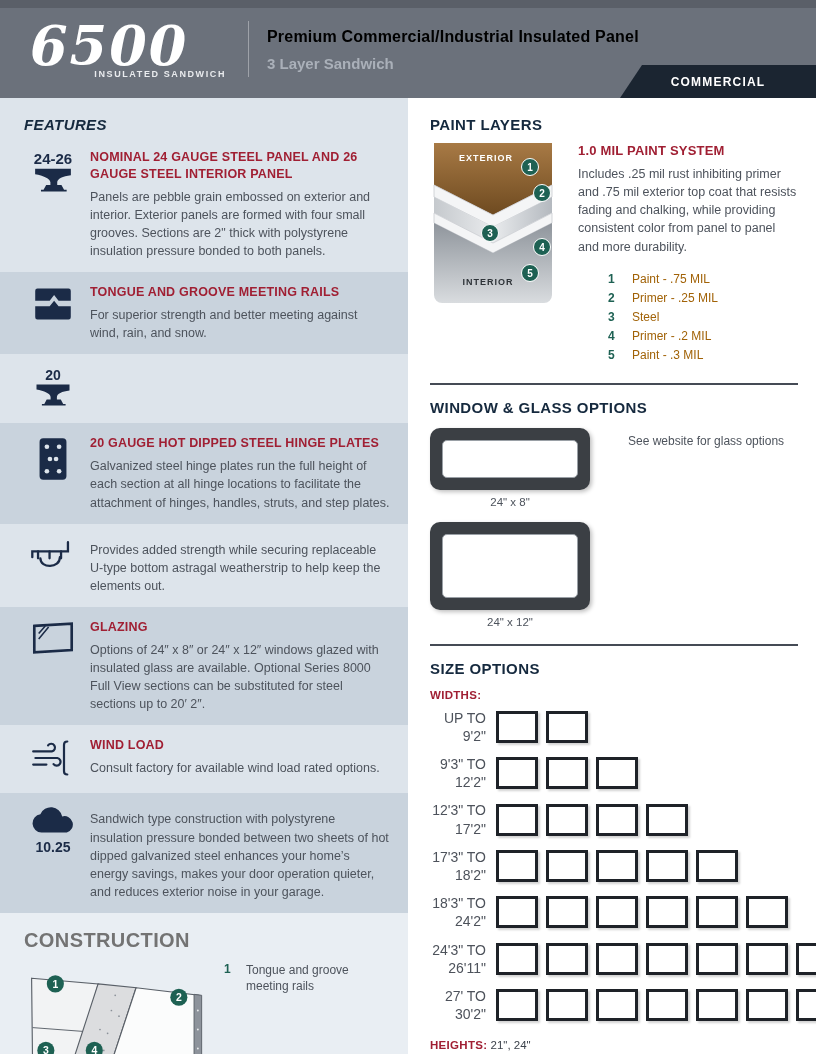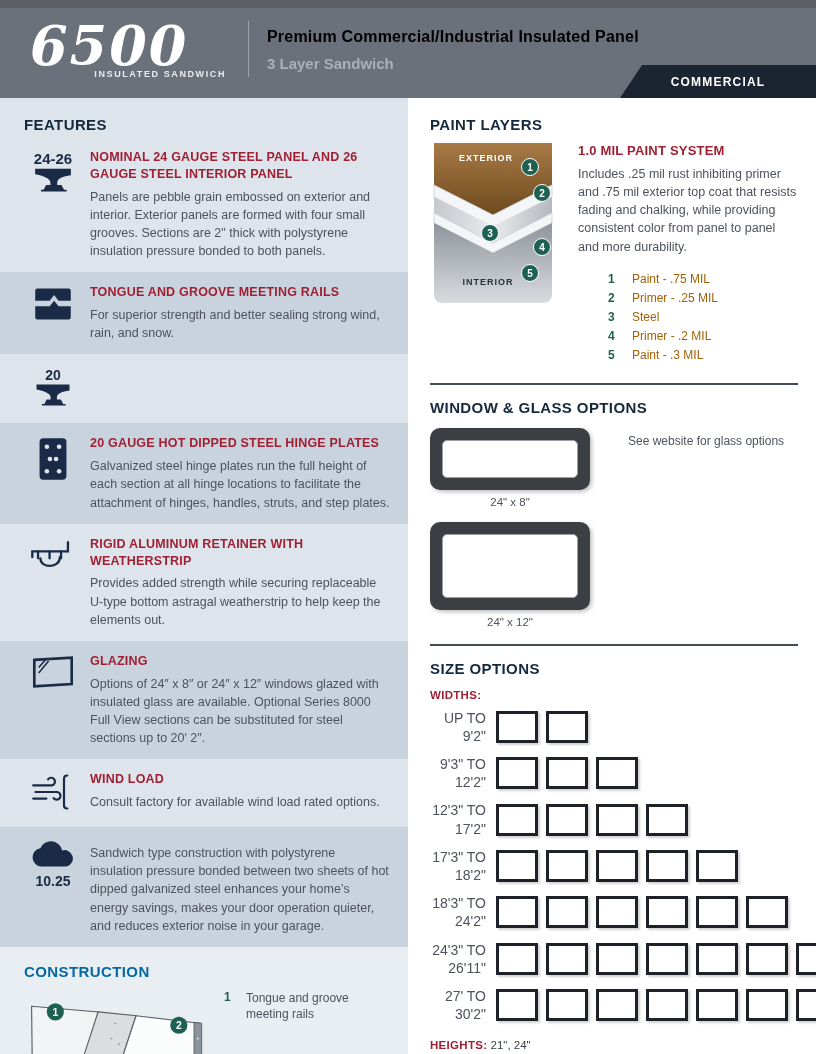--- a/index.html
+++ b/index.html
@@ -40,36 +40,36 @@
 
   
   .main { display:flex; width:816px; }
   .col-left { width:408px; background:#dde4eb; }
   .col-right { width:408px; background:#ffffff; padding:18px 18px 0 22px; }
 
   
   .features-heading, .section-heading {
     font-size:15px; font-weight:bold; color:#15293e; letter-spacing:.4px;
   }
-  .features-heading { padding:18px 8px 4px 24px; }
+  .features-heading { padding:18px 8px 4px 24px;font-style:italic; }
   .feature-row { display:flex; padding:12px 18px 12px 24px; }
   .feature-row.dark { background:#c9d3dd; }
   .feature-icon {
     width:58px; flex:0 0 58px; padding-top:2px; color:#1b2b47;
     display:flex; flex-direction:column; align-items:center; gap:1px;
   }
   .icon-num { font-size:15px; font-weight:bold; color:#1b2b47; line-height:1; }
   .icon-num.small { font-size:14px; }
   .feature-text { flex:1; padding-left:8px; }
   .feature-title { font-size:12.5px; font-weight:bold; color:#a01f33; line-height:1.35; letter-spacing:.2px; }
   .feature-body { font-size:12.5px; color:#4d535c; line-height:1.45; margin-top:5px; }
 
   
   .construction { background:#e9eef3; padding:16px 14px 18px 24px; }
-  .construction-heading { font-size:15px; font-weight:bold; color:#0369a1; letter-spacing:.4px; }
+  .construction-heading { font-size:20px; font-weight:bold; color:#737373; letter-spacing:.4px; }
   .construction-flex { display:flex; margin-top:10px; }
   .construction-diagram { width:190px; flex:0 0 190px; }
   .construction-list { flex:1; padding-left:10px; }
   .c-item { display:flex; margin-bottom:9px; }
   .c-num { width:22px; flex:0 0 22px; font-size:12px; font-weight:bold; color:#1e6153; }
   .c-text { font-size:12px; color:#4d535c; line-height:1.35; }
 
   
   .paint-flex { display:flex; margin-top:10px; }
   .paint-diagram { width:132px; flex:0 0 132px; }
@@ -151,21 +151,21 @@
       <div class="feature-icon">
         <span>
           <svg width="40" height="36" viewBox="0 0 36 30" fill="#1b2b47">
               <path d="M4 1h28a2 2 0 0 1 2 2v9H23l-4-5-4 5H2V3a2 2 0 0 1 2-2z"></path>
               <path d="M2 17h13l4-5 4 5h11v10a2 2 0 0 1-2 2H4a2 2 0 0 1-2-2z"></path>
             </svg>
         </span>
       </div>
       <div class="feature-text">
         <div class="feature-title">TONGUE AND GROOVE MEETING RAILS</div>
-        <div class="feature-body">For superior strength and better sealing strong wind, rain, and snow.</div>
+        <div class="feature-body">For superior strength and better meeting against wind, rain, and snow.</div>
       </div>
     </div>
 
     <div class="feature-row">
       <div class="feature-icon">
         <span class="icon-num small">20</span>
         <span>
           <svg width="36" height="24" viewBox="0 0 24 16" fill="#1b2b47">
               <path d="M1 1h22v4c-5 .6-8.4 2.2-8.4 4.4V11h2.6l1.6 3h1.6v1H4.6v-1h1.6l1.6-3h2.6V9.4C10.4 7.2 6 5.2 1 4.4z"></path>
             </svg>
@@ -199,21 +199,20 @@
       <div class="feature-icon">
         <span>
           <svg width="46" height="36" viewBox="0 0 40 30" fill="none" stroke="#1b2b47" stroke-width="2" stroke-linecap="round">
               <path d="M2 16v-5h31V3"></path>
               <path d="M7 11v6M17 11v6M27 11v6"></path>
               <path d="M9 17c0 9 17 9 17-1"></path>
             </svg>
         </span>
       </div>
       <div class="feature-text">
-        <div class="feature-title">RIGID ALUMINUM RETAINER WITH WEATHERSTRIP</div>
         <div class="feature-body">Provides added strength while securing replaceable U-type bottom astragal weatherstrip to help keep the elements out.</div>
       </div>
     </div>
 
     <div class="feature-row dark">
       <div class="feature-icon">
         <span>
           <svg width="44" height="34" viewBox="0 0 40 30" fill="none" stroke="#1b2b47">
               <path d="M3 4 L37 2 L37 26 L3 28 Z" stroke-width="2.4"></path>
               <path d="M7 11 L13 4 M7 16 L16 5" stroke-width="1.4"></path>

